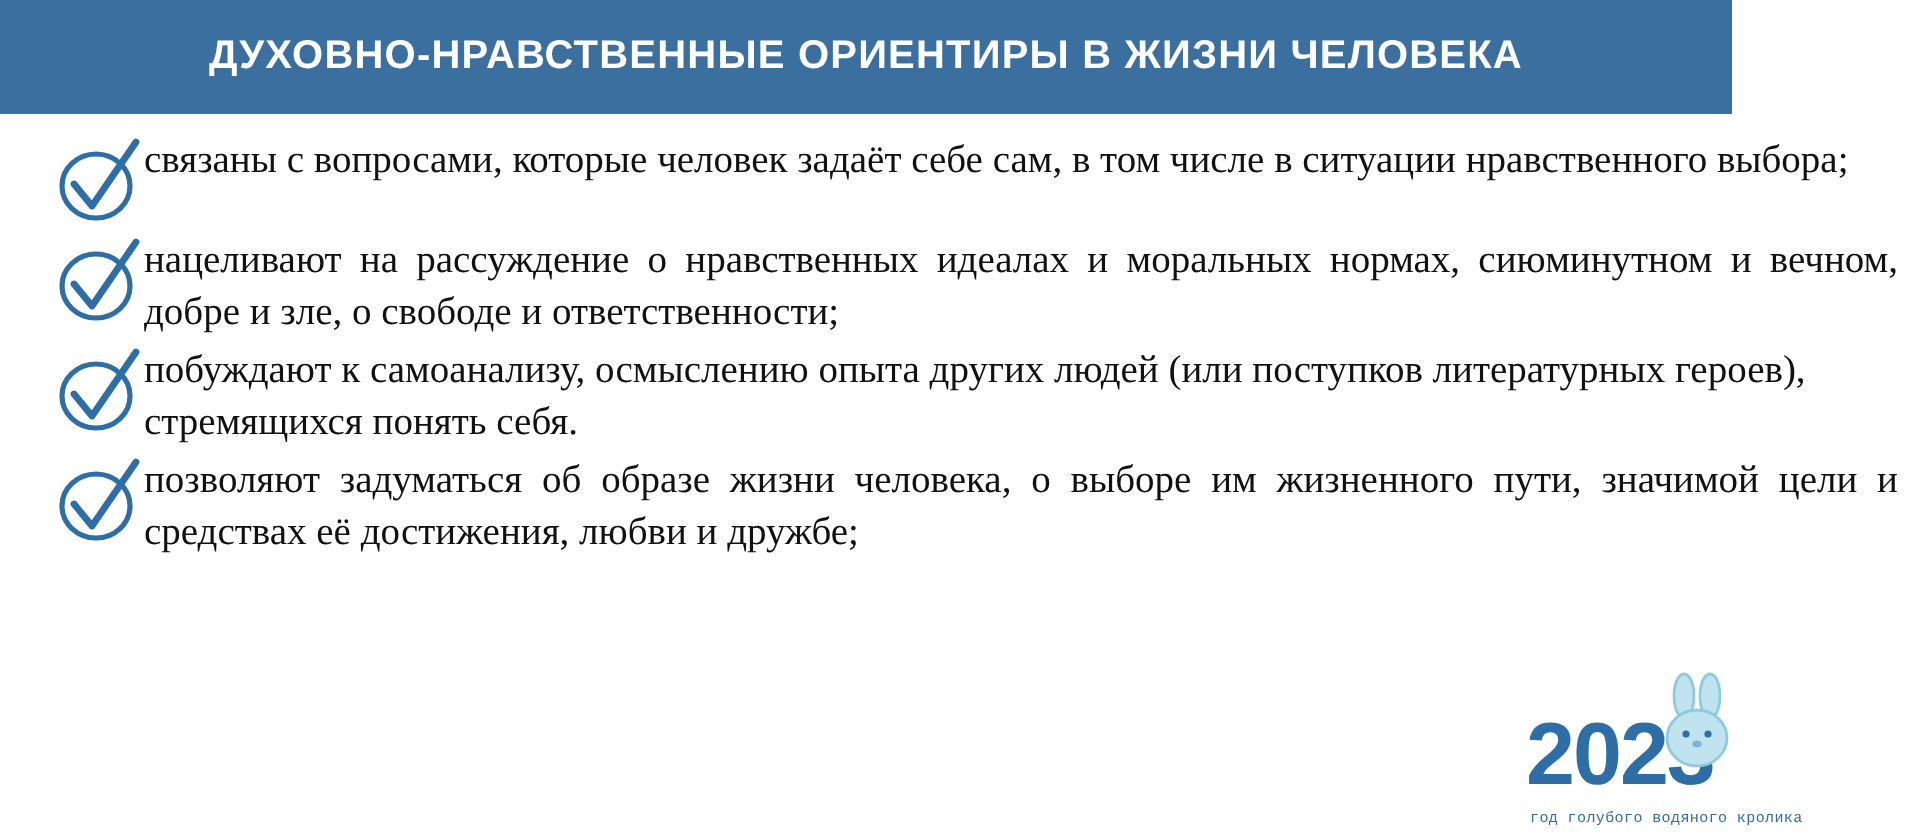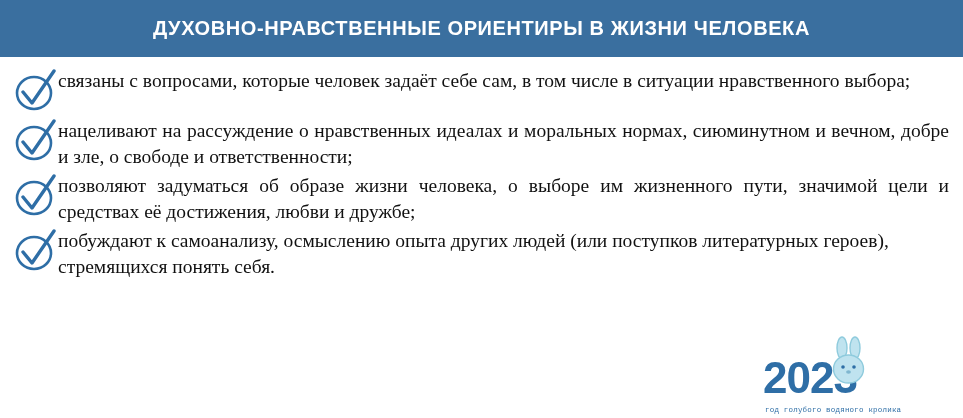--- a/index.html
+++ b/index.html
@@ -17,21 +17,21 @@
     position: relative;
     width: 963px;
     height: 418px;
     background: #ffffff;
     box-sizing: border-box;
   }
   .title-bar {
     position: absolute;
     left: 0;
     top: 0;
-    width: 963px;
+    width: 866px;
     height: 57px;
     background: #3a6f9f;
     display: flex;
     align-items: center;
     justify-content: center;
   }
   .title-text {
     color: #ffffff;
     font-family: "Liberation Sans", sans-serif;
     font-weight: bold;
@@ -39,21 +39,21 @@
     letter-spacing: 0.6px;
     text-align: center;
     white-space: nowrap;
   }
   .content {
     position: absolute;
     left: 0;
     top: 57px;
     width: 963px;
     height: 361px;
-    padding: 10px 14px 0 14px;
+    padding: 10px 14px 0 28px;
     box-sizing: border-box;
   }
   .item {
     display: flex;
     align-items: flex-start;
     margin-bottom: 2px;
   }
   .check-wrap {
     flex: 0 0 auto;
     width: 44px;
@@ -147,31 +147,31 @@
     </div>
 
 
     <div class="item">
       <span class="check-wrap">
         <svg width="44" height="46" viewBox="0 0 44 46">
           <ellipse cx="20" cy="24" rx="17" ry="16" fill="none" stroke="#2e6ea6" stroke-width="2.6"></ellipse>
           <path d="M9 23 L18 34 L40 2" fill="none" stroke="#2e6ea6" stroke-width="3.4" stroke-linecap="round" stroke-linejoin="round"></path>
         </svg>
       </span>
-      <div class="item-text">позволяют задуматься об образе жизни человека, о выборе им жизненного пути, значимой цели и средствах её достижения, любви и дружбе;</div>
+      <div class="item-text nojust">побуждают к самоанализу, осмыслению опыта других людей (или поступков литературных героев), стремящихся понять себя.</div>
     </div>
 
     <div class="item">
       <span class="check-wrap">
         <svg width="44" height="46" viewBox="0 0 44 46">
           <ellipse cx="20" cy="24" rx="17" ry="16" fill="none" stroke="#2e6ea6" stroke-width="2.6"></ellipse>
           <path d="M9 23 L18 34 L40 2" fill="none" stroke="#2e6ea6" stroke-width="3.4" stroke-linecap="round" stroke-linejoin="round"></path>
         </svg>
       </span>
-      <div class="item-text nojust">побуждают к самоанализу, осмыслению опыта других людей (или поступков литературных героев), стремящихся понять себя.</div>
+      <div class="item-text">позволяют задуматься об образе жизни человека, о выборе им жизненного пути, значимой цели и средствах её достижения, любви и дружбе;</div>
     </div>
 
   </div>
 
   <div class="logo">
     <div class="logo-year">2023</div>
     <span class="rabbit">
       <svg width="52" height="52" viewBox="0 0 52 52">
         <ellipse cx="19" cy="12" rx="5" ry="11" fill="#bfe3ef" stroke="#8fcbdd" stroke-width="1.4"></ellipse>
         <ellipse cx="32" cy="12" rx="5" ry="11" fill="#bfe3ef" stroke="#8fcbdd" stroke-width="1.4"></ellipse>

